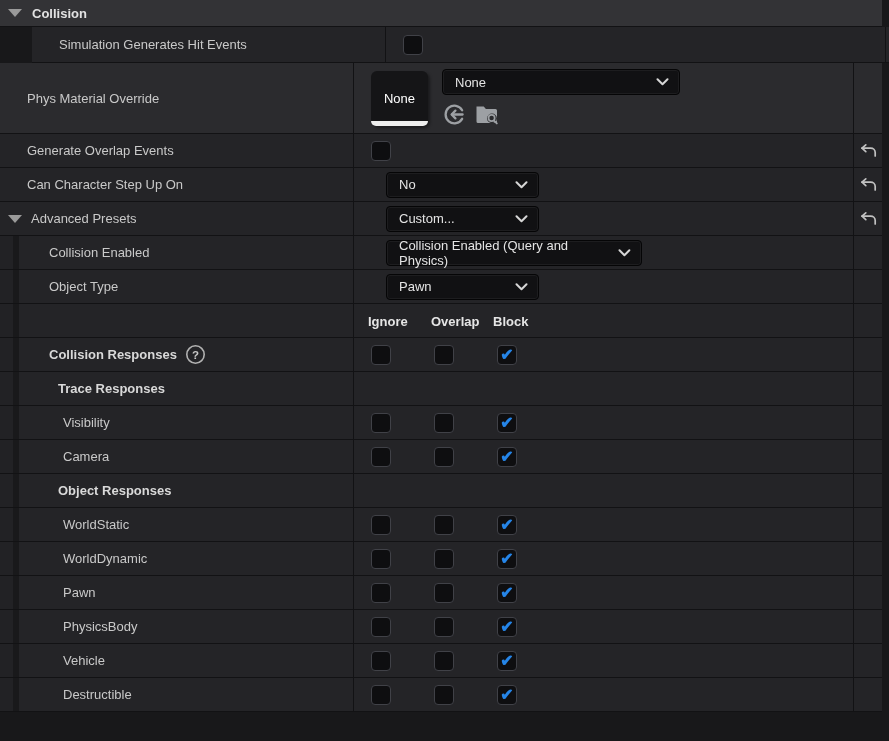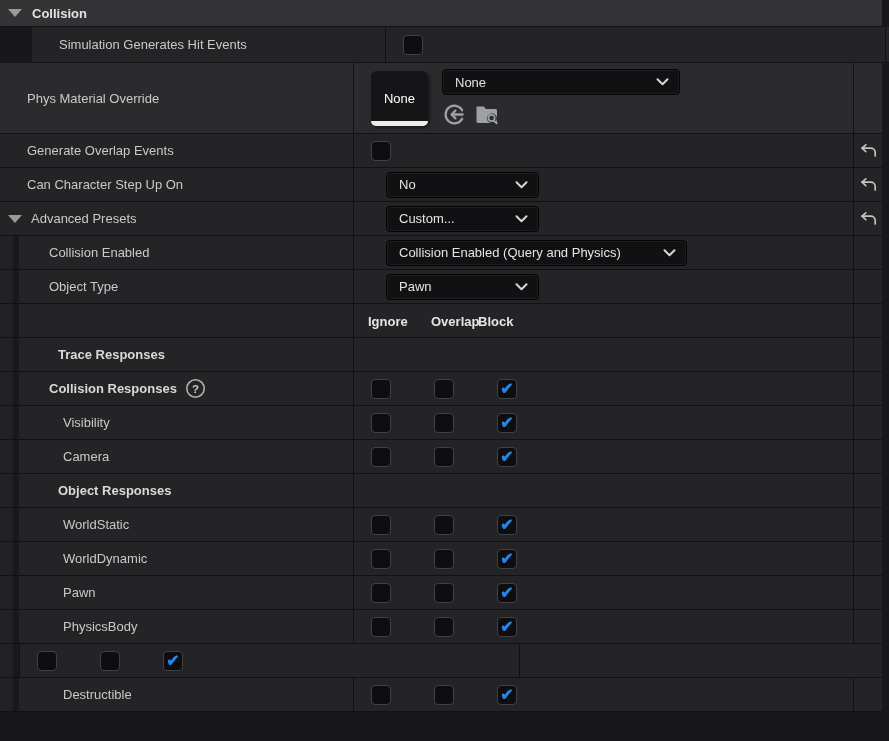--- a/index.html
+++ b/index.html
@@ -81,26 +81,26 @@
 
   
   .dropdown {
     height: 26px; margin-left: 32px; border-radius: 4px;
     background: #111113; border: 1px solid #050506;
     box-shadow: inset 0 0 0 1px rgba(255,255,255,0.05);
     display: flex; align-items: center; justify-content: space-between;
     padding: 0 10px 0 12px; color: #e4e4e4;
   }
   .dd-std  { width: 153px; }
-  .dd-wide { width: 301px; }
+  .dd-wide { width: 256px; }
   .dd-asset{ width: 238px; margin-left: 14px; }
 
   
   .colh { position: absolute; top: 50%; transform: translateY(-50%); font-weight: bold; color: #e5e5e5; }
-  .colh.c1 { left: 14px; } .colh.c2 { left: 77px; } .colh.c3 { left: 124px; }
+  .colh.c1 { left: 14px; } .colh.c2 { left: 77px; } .colh.c3 { left: 139px; }
 
   
   .phys-val { align-items: flex-start; padding-left: 17px; }
   .thumb {
     width: 57px; height: 55px; margin-top: 8px; border-radius: 6px;
     background: #151517; position: relative; flex: 0 0 auto;
     display: flex; align-items: center; justify-content: center;
     color: #ffffff; box-shadow: 2px 2px 3px rgba(0,0,0,0.4);
   }
   .thumb-bar { position: absolute; left: 0; right: 0; bottom: 0; height: 5px; background: #ededed; border-radius: 0 0 6px 6px; }
@@ -261,27 +261,20 @@
     <div class="val">
       <span class="colh c1">Ignore</span>
       <span class="colh c2">Overlap</span>
       <span class="colh c3">Block</span>
     </div>
     <div class="rst"></div>
   </div>
 
   <div class="row h-std nested">
     <div class="rail"></div>
-    <div class="lbl ind2 bold">Trace Responses</div>
-    <div class="val"></div>
-    <div class="rst"></div>
-  </div>
-
-  <div class="row h-std nested">
-    <div class="rail"></div>
     <div class="lbl ind1 bold">
       <span>Collision Responses</span>
       <span class="help">
         <svg width="21" height="21" viewBox="0 0 21 21">
             <circle cx="10.5" cy="10.5" r="8.7" fill="none" stroke="#b2b2b2" stroke-width="1.6"></circle>
             <text x="10.5" y="14.8" text-anchor="middle" font-size="11.5" font-weight="bold" fill="#c8c8c8" font-family="Liberation Sans, sans-serif">?</text>
           </svg>
       </span>
     </div>
     <div class="val">
@@ -289,20 +282,27 @@
         <div class="checkbox"></div>
         <div class="checkbox"></div>
         <div class="checkbox checked"></div>
       </div>
     </div>
     <div class="rst"></div>
   </div>
 
   <div class="row h-std nested">
     <div class="rail"></div>
+    <div class="lbl ind2 bold">Trace Responses</div>
+    <div class="val"></div>
+    <div class="rst"></div>
+  </div>
+
+  <div class="row h-std nested">
+    <div class="rail"></div>
     <div class="lbl ind3">Visibility</div>
     <div class="val">
       <div class="cb-group">
         <div class="checkbox"></div>
         <div class="checkbox"></div>
         <div class="checkbox checked"></div>
       </div>
     </div>
     <div class="rst"></div>
   </div>
@@ -374,20 +374,21 @@
         <div class="checkbox"></div>
         <div class="checkbox"></div>
         <div class="checkbox checked"></div>
       </div>
     </div>
     <div class="rst"></div>
   </div>
 
   <div class="row h-std nested">
     <div class="rail"></div>
+    <div class="lbl ind3">Vehicle</div>
     <div class="val">
       <div class="cb-group">
         <div class="checkbox"></div>
         <div class="checkbox"></div>
         <div class="checkbox checked"></div>
       </div>
     </div>
     <div class="rst"></div>
   </div>
 

